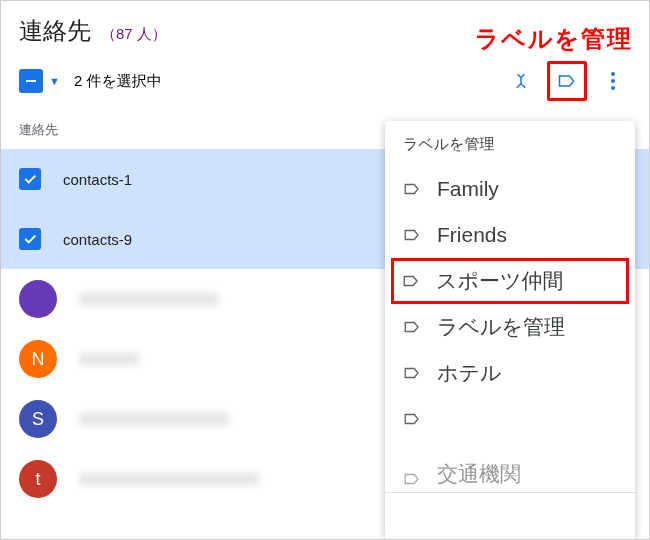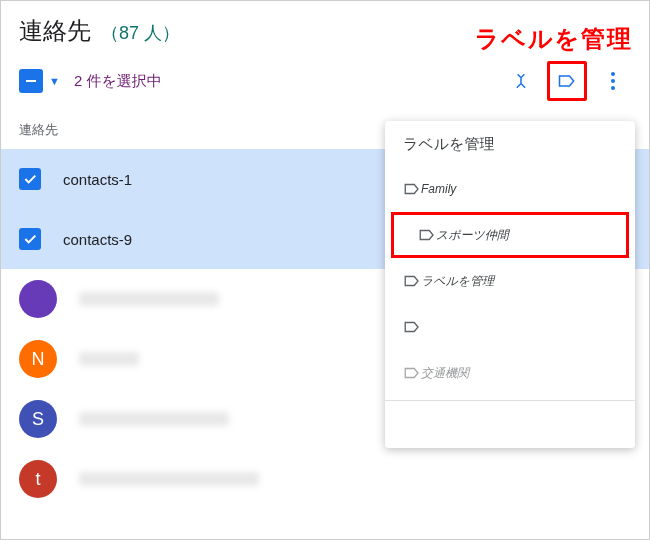--- a/index.html
+++ b/index.html
@@ -4,36 +4,36 @@
 <style>
   * { box-sizing: border-box; margin: 0; padding: 0; }
   body {
     width: 650px; height: 540px;
     font-family: "Hiragino Sans", "Meiryo", Arial, sans-serif;
     background: #fff; color: #202124; overflow: hidden; position: relative;
     border: 1px solid #ccc;
   }
   .header { display: flex; align-items: baseline; padding: 14px 18px 4px; gap: 10px; }
   .title { font-size: 24px; font-weight: 400; color: #202124; }
-  .count { font-size: 18px; color: #0f766e; }
+  .count { font-size: 15px; color: #701a75; }
   .annot {
     position: absolute; top: 22px; right: 16px;
     color: #ff0000; font-size: 24px; font-weight: 700; letter-spacing: 2px;
   }
   .toolbar {
     display: flex; align-items: center; padding: 10px 18px 14px; gap: 8px;
     position: relative;
   }
   .sel-indicator {
     width: 24px; height: 24px; background: #1a73e8; border-radius: 3px;
     display: flex; align-items: center; justify-content: center;
   }
   .sel-indicator span { width: 10px; height: 2px; background: #fff; }
   .sel-caret { color: #1a73e8; font-size: 11px; margin-left: -2px; }
-  .sel-text { color: #701a75; font-size: 15px; margin-left: 6px; }
+  .sel-text { color: #000000; font-size: 15px; margin-left: 6px; }
   .toolbar-spacer { flex: 1; }
   .tool-icon {
     width: 36px; height: 36px; display: flex; align-items: center; justify-content: center;
     color: #1a73e8; border-radius: 50%;
   }
   .tool-icon.red-box { border: 3px solid #ff0000; border-radius: 2px; width: 40px; height: 40px; }
   .more-dots { display: flex; flex-direction: column; gap: 3px; }
   .more-dots i { width: 4px; height: 4px; background: #1a73e8; border-radius: 50%; }
   .section-label { padding: 6px 18px 10px; font-size: 13px; color: #5f6368; }
   .contact-row {
@@ -64,27 +64,27 @@
   .blur.w3 { width: 150px; }
   .blur.w5 { width: 180px; }
 
   .popover {
     position: absolute; top: 120px; right: 14px; width: 250px;
     background: #fff; box-shadow: 0 2px 10px rgba(0,0,0,.25);
     border-radius: 4px; padding: 14px 0 0; z-index: 10;
   }
   .popover-title { padding: 0 18px 12px; font-size: 15px; color: #3c4043; }
   .label-item {
-    display: flex; align-items: center; 
-    padding: 0 18px; height: 46px; font-size: 12px; color: #3c4043; font-style: italic;
+    display: flex; align-items: center; gap: 16px;
+    padding: 0 18px; height: 46px; font-size: 21px; color: #3c4043;
   }
   .label-item.highlight {
-    border: 3px solid #ff0000; margin: 0 6px; padding: 0 24px;
-  }
-  .label-item.partial { opacity: 0.55; }
+    border: 3px solid #ff0000; margin: 0 6px; padding: 0 8px;
+  }
+  .label-item.partial { opacity: 0.55; align-items: flex-end; }
   .label-icon { width: 18px; height: 18px; flex-shrink: 0; }
   .create-row {
     display: flex; align-items: center; gap: 16px;
     padding: 0 18px; height: 48px; border-top: 1px solid #e0e0e0;
     font-size: 15px; color: #3c4043; margin-top: 4px;
   }
   svg.label-outline { fill: none; stroke: #5f6368; stroke-width: 1.8; }
   svg.merge-ic path { fill: none; stroke: #1a73e8; stroke-width: 1.8; }
   svg.tag-ic path { fill: none; stroke: #1a73e8; stroke-width: 1.8; }
 </style>
@@ -163,31 +163,43 @@
 
 <div class="popover">
   <div class="popover-title">ラベルを管理</div>
   <div id="label-list">
       <div class="label-item">
         <svg class="label-icon label-outline" viewBox="0 0 24 24">
           <path d="M3 6h12l5 6-5 6H3z"></path>
         </svg>
         <span>Family</span>
       </div>
+      <div class="label-item">
+        <svg class="label-icon label-outline" viewBox="0 0 24 24">
+          <path d="M3 6h12l5 6-5 6H3z"></path>
+        </svg>
+        <span>Friends</span>
+      </div>
       <div class="label-item highlight">
         <svg class="label-icon label-outline" viewBox="0 0 24 24">
           <path d="M3 6h12l5 6-5 6H3z"></path>
         </svg>
         <span>スポーツ仲間</span>
       </div>
       <div class="label-item">
         <svg class="label-icon label-outline" viewBox="0 0 24 24">
           <path d="M3 6h12l5 6-5 6H3z"></path>
         </svg>
         <span>ラベルを管理</span>
+      </div>
+      <div class="label-item">
+        <svg class="label-icon label-outline" viewBox="0 0 24 24">
+          <path d="M3 6h12l5 6-5 6H3z"></path>
+        </svg>
+        <span>ホテル</span>
       </div>
       <div class="label-item">
         <svg class="label-icon label-outline" viewBox="0 0 24 24">
           <path d="M3 6h12l5 6-5 6H3z"></path>
         </svg>
       </div>
       <div class="label-item partial">
         <svg class="label-icon label-outline" viewBox="0 0 24 24">
           <path d="M3 6h12l5 6-5 6H3z"></path>
         </svg>

